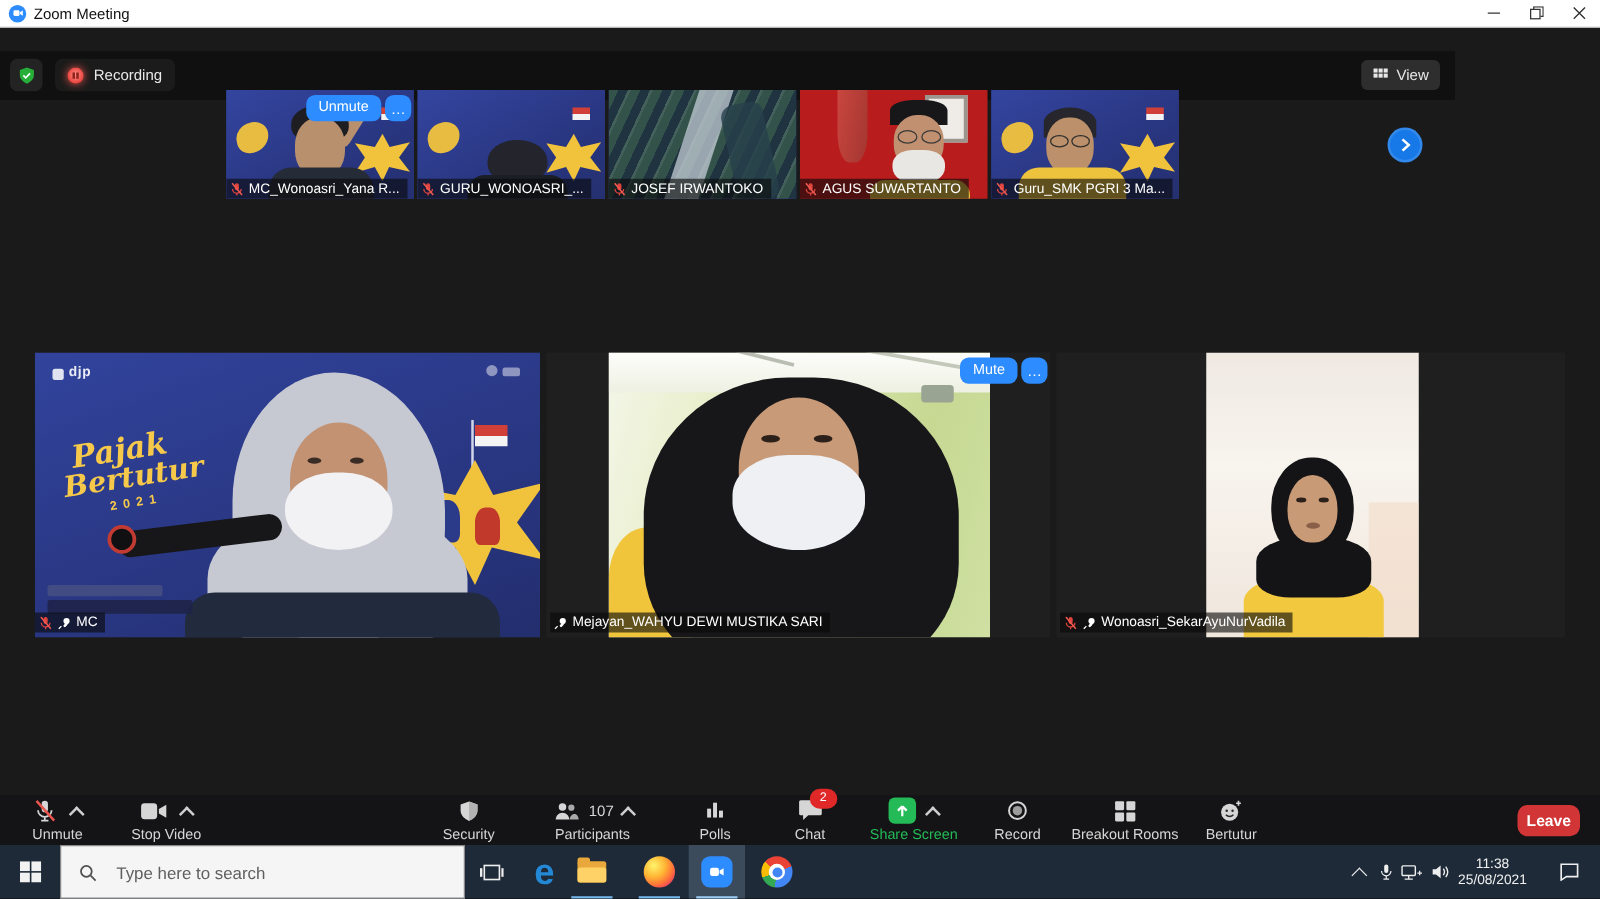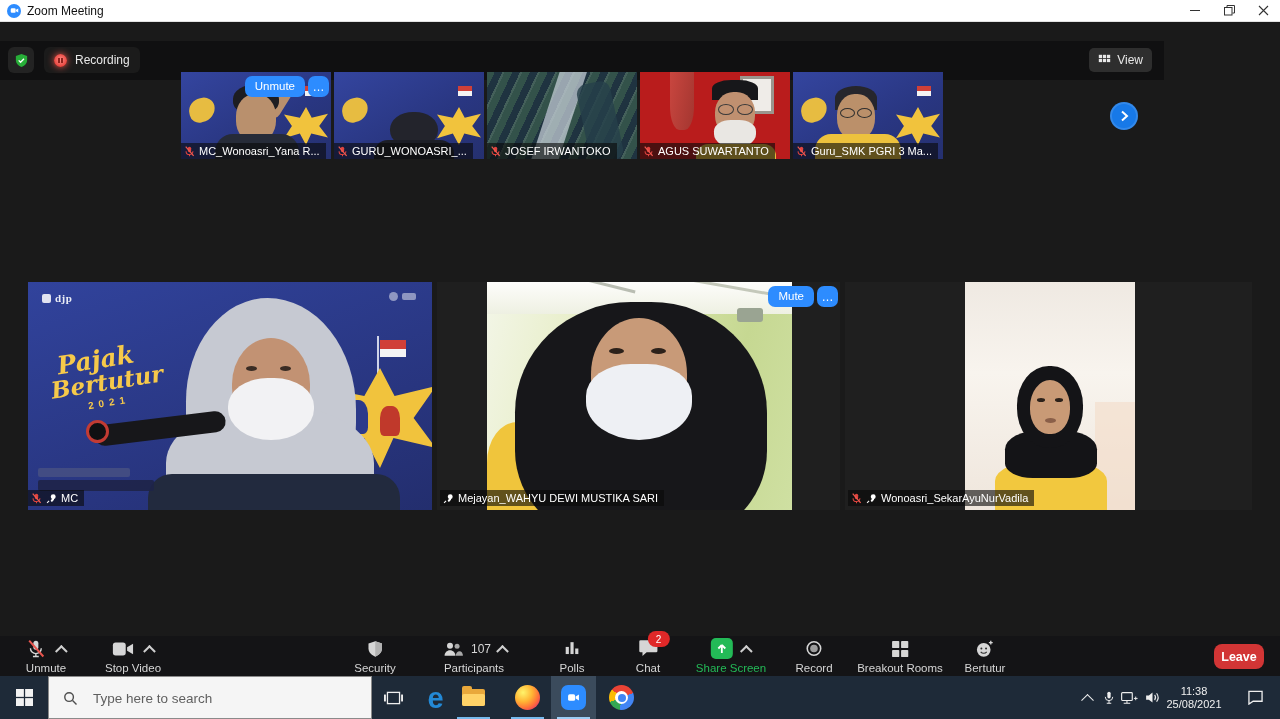--- a/index.html
+++ b/index.html
@@ -47,21 +47,21 @@
              padding:3px 10px;line-height:15px;}
   .blue-sq{background:#2d8cff;color:#fff;font-size:12px;border-radius:7px;width:21px;height:21px;
            display:flex;align-items:center;justify-content:center;line-height:10px;}
   .next-btn{position:absolute;left:1110px;top:102px;width:28px;height:28px;border-radius:50%;
             background:#1779e8;display:flex;align-items:center;justify-content:center;
             box-shadow:0 0 0 2px rgba(255,255,255,.12) inset;}
 
   
   .tile{position:absolute;top:282px;height:228px;overflow:hidden;background:#1f1f1f;}
   .video-fill{position:absolute;inset:0;overflow:hidden;}
-  .brand{position:absolute;display:flex;align-items:center;gap:4px;color:#e9ecf5;font-family:Liberation Serif, serif;}
+  .brand{position:absolute;display:flex;align-items:flex-end;gap:4px;color:#e9ecf5;}
   .brand-dot{width:9px;height:9px;border-radius:2px;background:rgba(255,255,255,.85);}
   .brand-txt{font-size:11px;font-weight:bold;letter-spacing:.5px;}
   .script-wrap{position:absolute;left:22px;top:66px;transform:rotate(-9deg);color:#f6c94a;
                font-family:"DejaVu Serif",serif;font-style:italic;font-weight:bold;}
   .script-l1{font-size:25px;line-height:22px;margin-left:10px;}
   .script-l2{font-size:23px;line-height:24px;}
   .script-yr{font-size:10px;letter-spacing:5px;margin:3px 0 0 34px;font-family:"Liberation Sans",sans-serif;font-style:normal;}
   .flag{position:absolute;width:26px;height:17px;background:linear-gradient(#d04038 50%,#f4f4f4 50%);}
   .flag:after{content:"";position:absolute;left:-3px;top:-4px;width:2px;height:40px;background:#cfd4e8;}
   .burst{position:absolute;background:#f1c33d;

